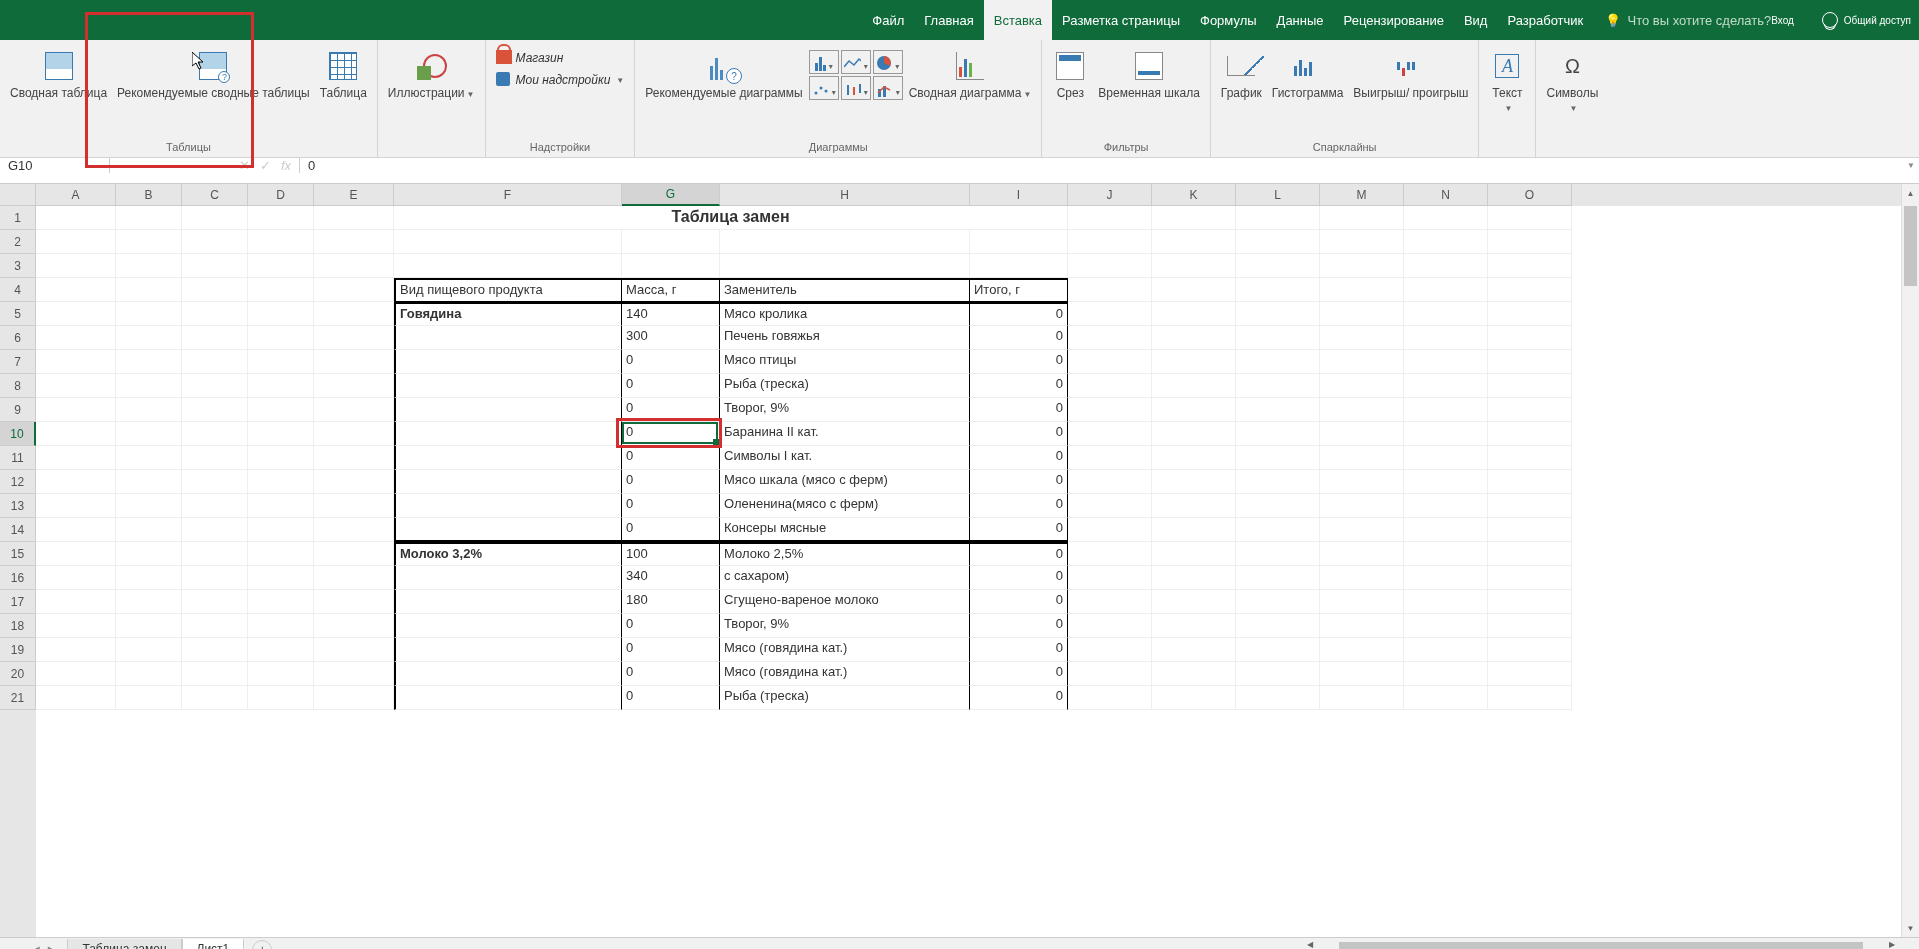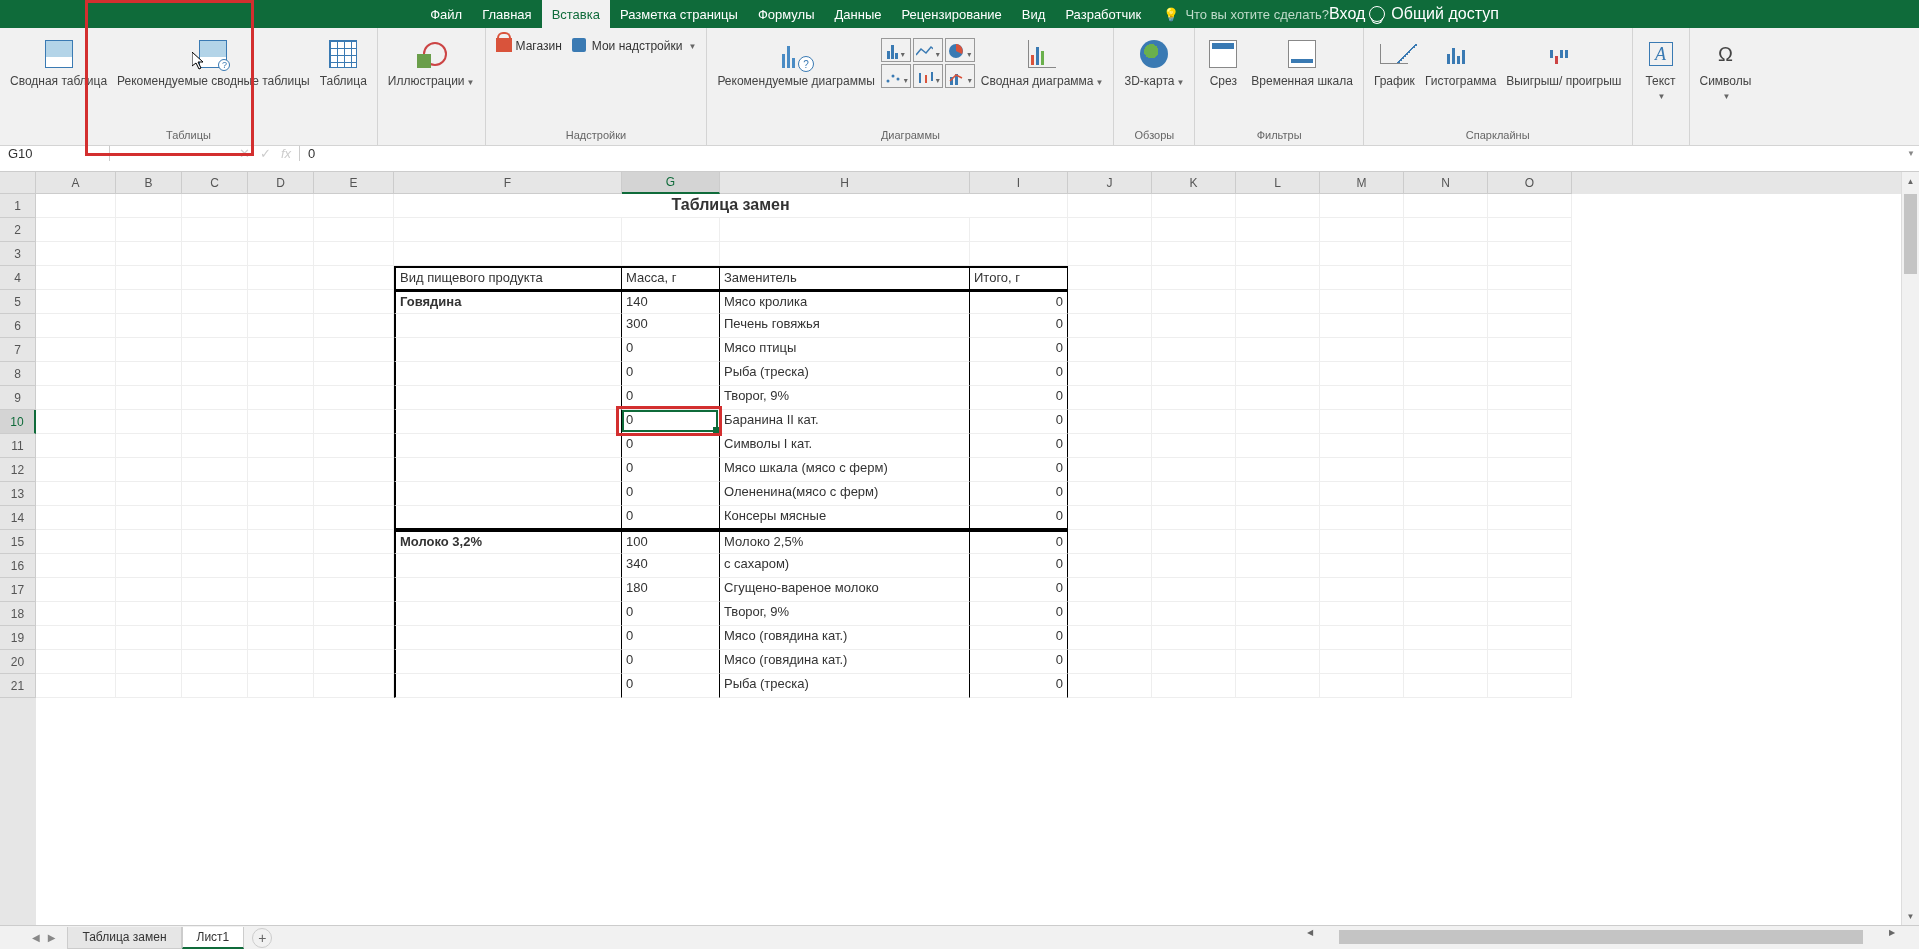--- a/index.html
+++ b/index.html
@@ -1,40 +1,40 @@
 <!DOCTYPE html>
 <html><head>
 <meta charset="utf-8">
 <style>
 * { margin: 0; padding: 0; box-sizing: border-box; font-family: 'Segoe UI', Tahoma, sans-serif; }
 body { background: #fff; overflow: hidden; font-size: 13px; color: #333; }
 
 
-.menubar { background: #0f6b3a; height: 28px; display: flex; align-items: center; color: #fff; padding: 0 8px; justify-content: center; }
+.menubar { background: #0f6b3a; height: 40px; display: flex; align-items: center; color: #fff; padding: 0 8px; justify-content: flex-end; }
 .menubar-left { display: flex; align-items: center; height: 100%; }
 .menu-item { padding: 0 10px; height: 100%; display: flex; align-items: center; cursor: pointer; font-size: 13px; }
 .menu-item.active { background: #f1f1f1; color: #0f6b3a; }
 .tell-me { color: #c1dccb; margin-left: 12px; display: flex; align-items: center; gap: 6px; }
-.menubar-right { display: flex; align-items: center; gap: 4px; font-size: 16px; }
+.menubar-right { display: flex; align-items: center; gap: 28px; font-size: 10px; }
 .share-icon { width: 16px; height: 16px; border: 1.5px solid #fff; border-radius: 50%; position: relative; }
 .share-icon::after { content: ''; position: absolute; width: 10px; height: 5px; border: 1.5px solid #fff; border-top: none; border-radius: 0 0 8px 8px; top: 11px; left: 1px; }
 
 
 .ribbon { background: #f1f1f1; height: 118px; border-bottom: 1px solid #d4d4d4; position: relative; display: flex; }
 
 
 .red-box-tabs { position: absolute; border: 3px solid #d32f2f; top: -28px; left: 85px; width: 169px; height: 156px; z-index: 100; pointer-events: none; }
 
 .ribbon-group { border-right: 1px solid #d4d4d4; display: flex; flex-direction: column; align-items: center; padding: 4px 6px 2px; }
 .ribbon-group-btns { display: flex; flex: 1; align-items: flex-start; gap: 2px; }
 .ribbon-group-label { font-size: 11px; color: #666; padding-bottom: 2px; }
 .big-btn { display: flex; flex-direction: column; align-items: center; justify-content: flex-start; padding: 2px 4px; cursor: pointer; text-align: center; min-width: 44px; }
 .big-btn .icon { width: 32px; height: 32px; margin: 4px 0; display: flex; align-items: center; justify-content: center; }
 .big-btn .lbl { font-size: 12px; line-height: 1.2; color: #444; }
-.small-btn-col { display: flex; flex-direction: row; gap: 2px; padding-top: 4px; }
+.small-btn-col { display: flex; flex-direction: column; gap: 2px; padding-top: 4px; font-style: italic; }
 .small-btn { display: flex; align-items: center; gap: 4px; padding: 2px 4px; cursor: pointer; font-size: 12px; }
 .small-btn .icon { width: 16px; height: 16px; }
 .dd { font-size: 8px; margin-left: 2px; color: #666; }
 
 
 .pivot-icon { background: linear-gradient(180deg,#b3d4e8 0%,#b3d4e8 60%,#fff 60%); border: 1px solid #3a7ab3; width: 28px; height: 28px; position: relative; }
 .table-icon { background: #fff; border: 1px solid #3a7ab3; width: 28px; height: 28px; background-image: linear-gradient(#3a7ab3 1px,transparent 1px),linear-gradient(90deg,#3a7ab3 1px,transparent 1px); background-size: 7px 7px; }
 .illus-icon { width: 28px; height: 28px; position: relative; }
 .illus-icon::before { content: ''; position: absolute; width: 20px; height: 20px; border: 2px solid #c44; border-radius: 50%; top: 2px; left: 6px; }
 .illus-icon::after { content: ''; position: absolute; width: 14px; height: 14px; background: #6a9e4a; bottom: 0; left: 0; }
@@ -273,31 +273,20 @@
               <div class="bar" style="height:18px"></div>
               <div class="bar" style="height:14px;background:#6ab04c"></div>
             </div>
           </div>
         <div class="lbl"><span>Сводная диаграмма</span><span class="dd">▼</span></div>
       </div>
     </div>
     <div class="ribbon-group-label">Диаграммы</div>
   </div>
 
-  <div class="ribbon-group">
-    <div class="ribbon-group-btns">
-      <div class="big-btn">
-        <div class="icon">
-            <div class="map3d-icon"></div>
-          </div>
-        <div class="lbl"><span>3D-карта</span><span class="dd">▼</span></div>
-      </div>
-    </div>
-    <div class="ribbon-group-label">Обзоры</div>
-  </div>
 
   <div class="ribbon-group">
     <div class="ribbon-group-btns">
       <div class="big-btn">
         <div class="icon">
             <div class="slicer-icon"></div>
           </div>
         <div class="lbl">Срез</div>
       </div>
       <div class="big-btn">

